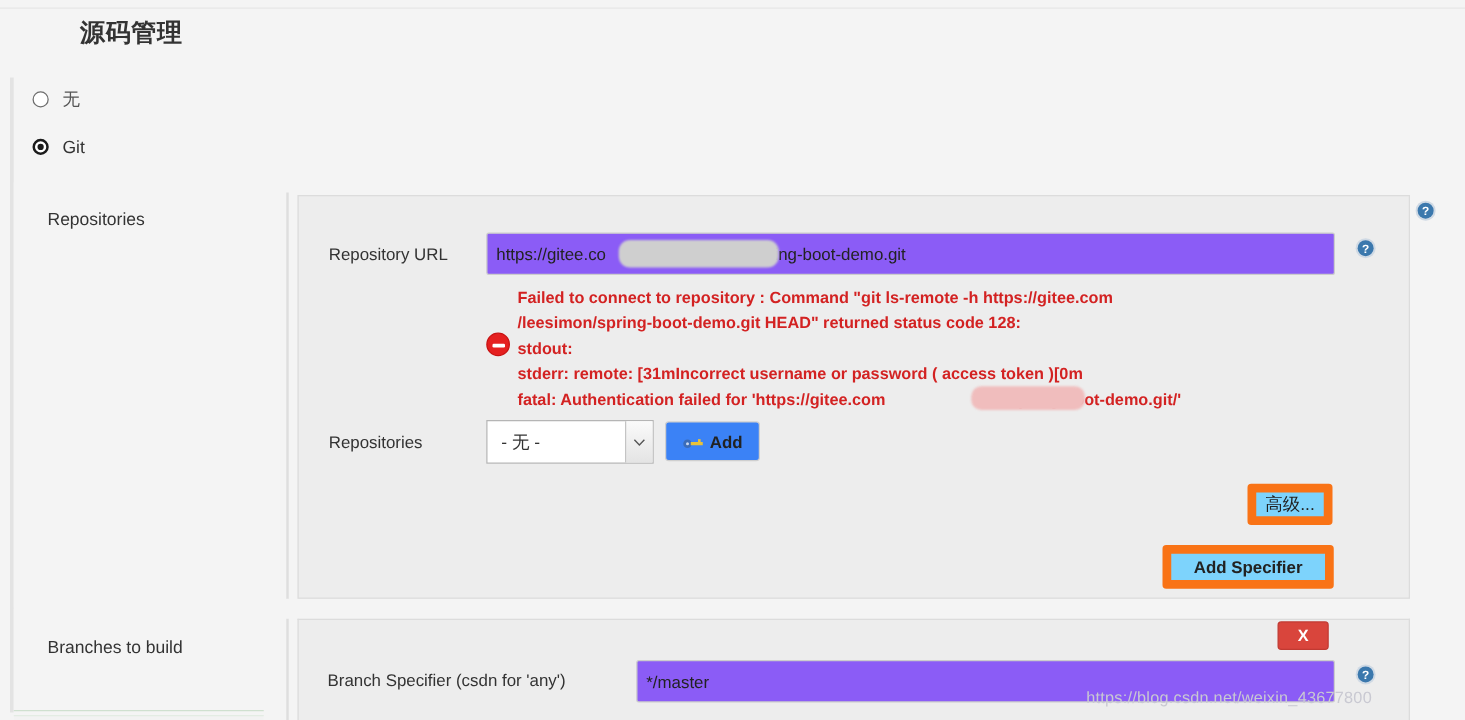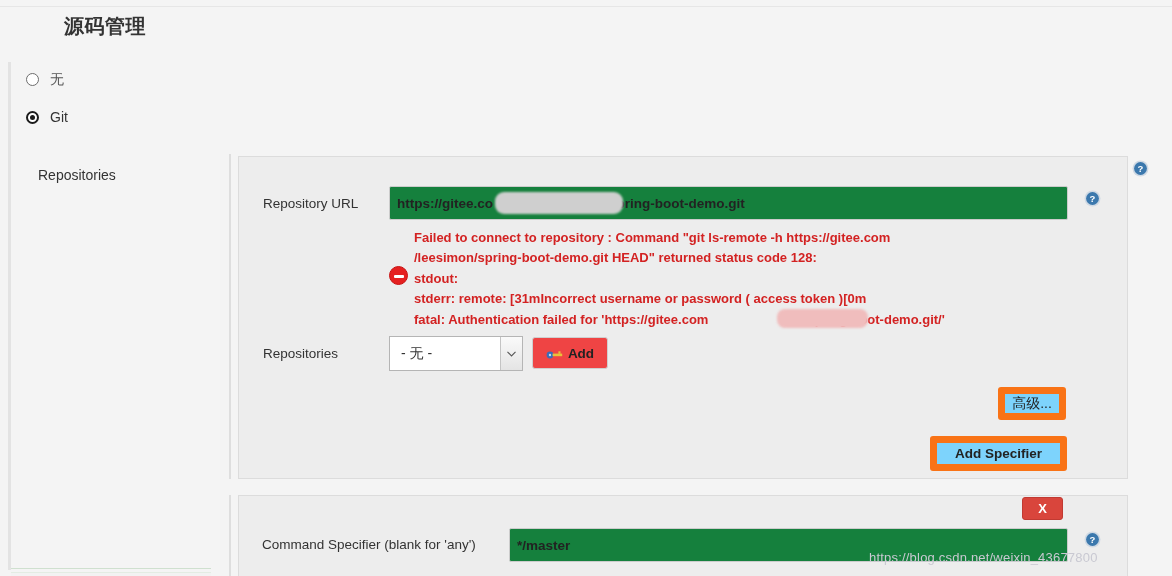--- a/index.html
+++ b/index.html
@@ -135,32 +135,31 @@
   .field-label {
     position: absolute;
     font-size: 13.5px;
     color: #333;
     text-align: right;
     white-space: nowrap;
   }
 
   .text-input {
     position: absolute;
-    background: #15803d;
+    background: #8b5cf6;
     border: 1px solid #ccc;
     border-radius: 2px;
     box-sizing: border-box;
     font-family: "Liberation Sans", sans-serif;
     font-size: 13.5px;
     color: #222;
     padding: 0 7px;
     display: flex;
     align-items: center;
     outline: none;
-    font-weight: bold;
   }
 
   
   #lbl-repo-url { left: 263px; top: 196px; }
   #inp-repo-url {
     left: 389px; top: 186px;
     width: 679px; height: 34px;
   }
 
   
@@ -236,21 +235,21 @@
     display: flex;
     align-items: center;
     justify-content: center;
   }
   .select-arrow svg { display: block; }
 
   .add-btn {
     position: absolute;
     left: 532px; top: 337px;
     width: 76px; height: 32px;
-    background: #ef4444;
+    background: #3b82f6;
     border: 1px solid #cfcfcf;
     border-radius: 3px;
     box-sizing: border-box;
     display: flex;
     align-items: center;
     justify-content: center;
     gap: 5px;
     font-size: 13.5px;
     font-weight: bold;
     color: #222;
@@ -406,27 +405,28 @@
       <rect x="12.4" y="2.3" width="2.1" height="2.5" fill="#e8c23a"></rect>
     </svg>
   </span>
   <span>Add</span>
 </div>
 
 <div class="btn-grey" id="btn-advanced">高级...</div>
 <div class="btn-grey" id="btn-add-repository">Add Specifier</div>
 
 <div class="config-block block-branches">
+  <div class="block-left-col branches">Branches to build</div>
   <div class="col-divider branches"></div>
   <div class="inner-panel branches"></div>
 </div>
 
 <div id="btn-delete-branch">X</div>
 
-<div class="field-label" id="lbl-branch-spec">Command Specifier (blank for 'any')</div>
+<div class="field-label" id="lbl-branch-spec">Branch Specifier (csdn for 'any')</div>
 <div class="text-input" id="inp-branch-spec">
   <span>*/master</span>
 </div>
 
 <div class="help-icon" id="help-top">
   <svg width="17" height="17" viewBox="0 0 17 17">
     <circle cx="8.5" cy="8.5" r="8" fill="#cfd9e4"></circle>
     <circle cx="8.5" cy="8.5" r="6.4" fill="#3b78ad"></circle>
     <text x="8.5" y="12.3" font-family="Liberation Sans, sans-serif" font-size="9.5" font-weight="bold" fill="#ffffff" text-anchor="middle">?</text>
   </svg>

